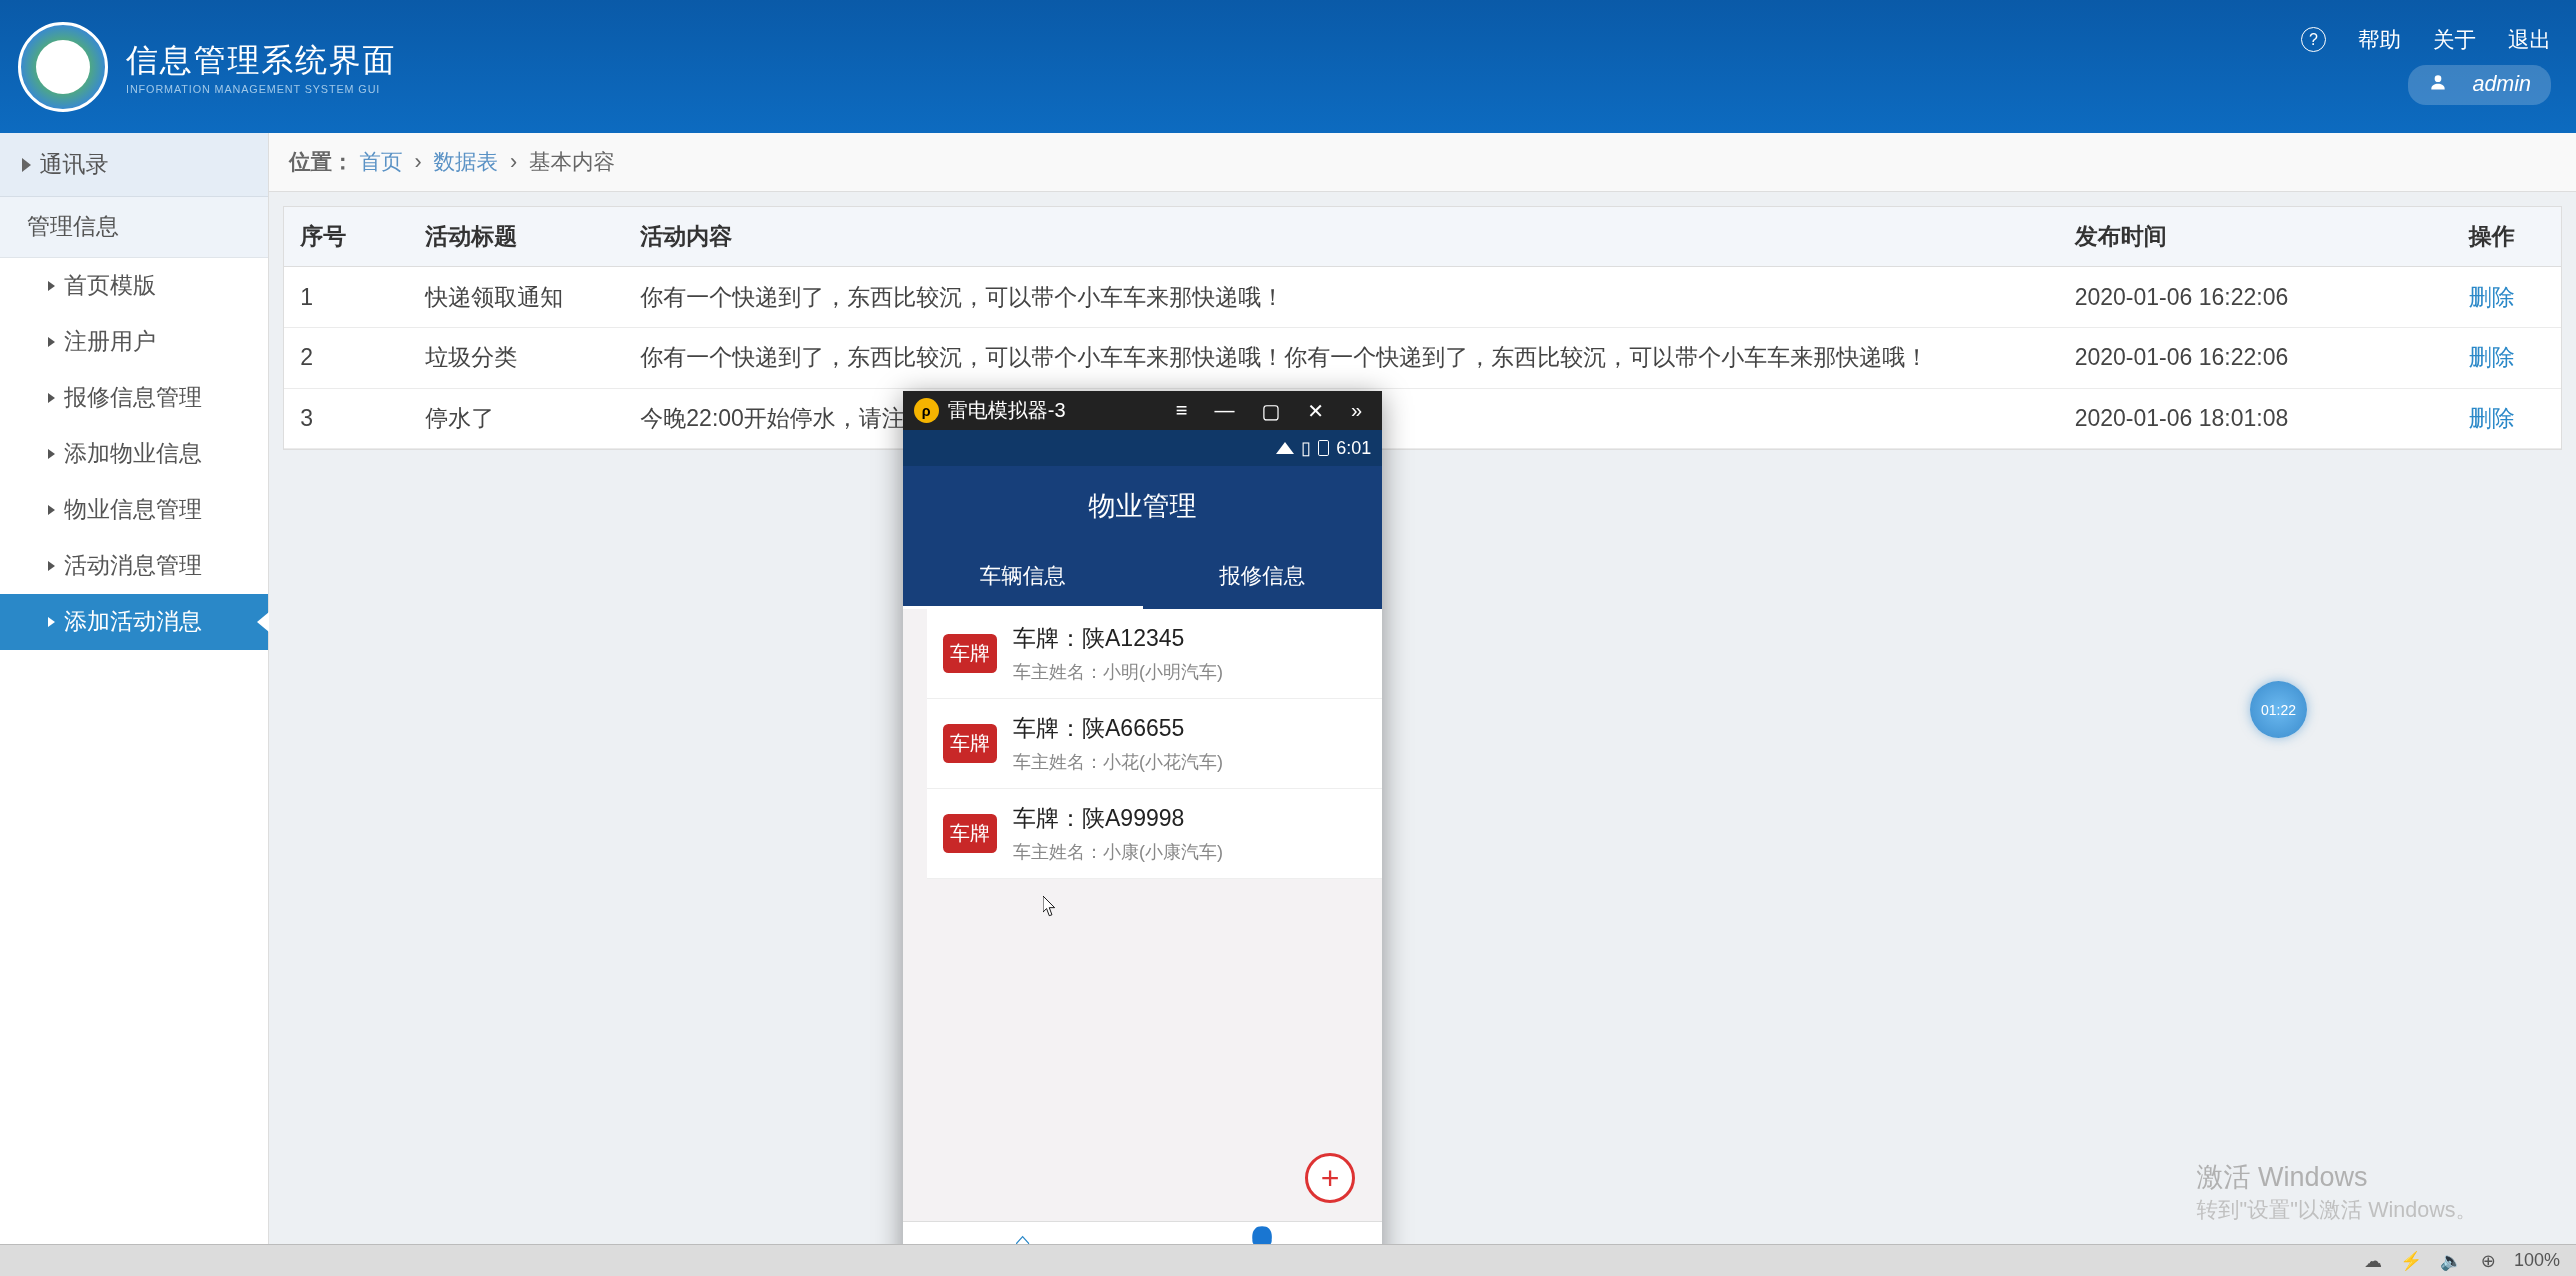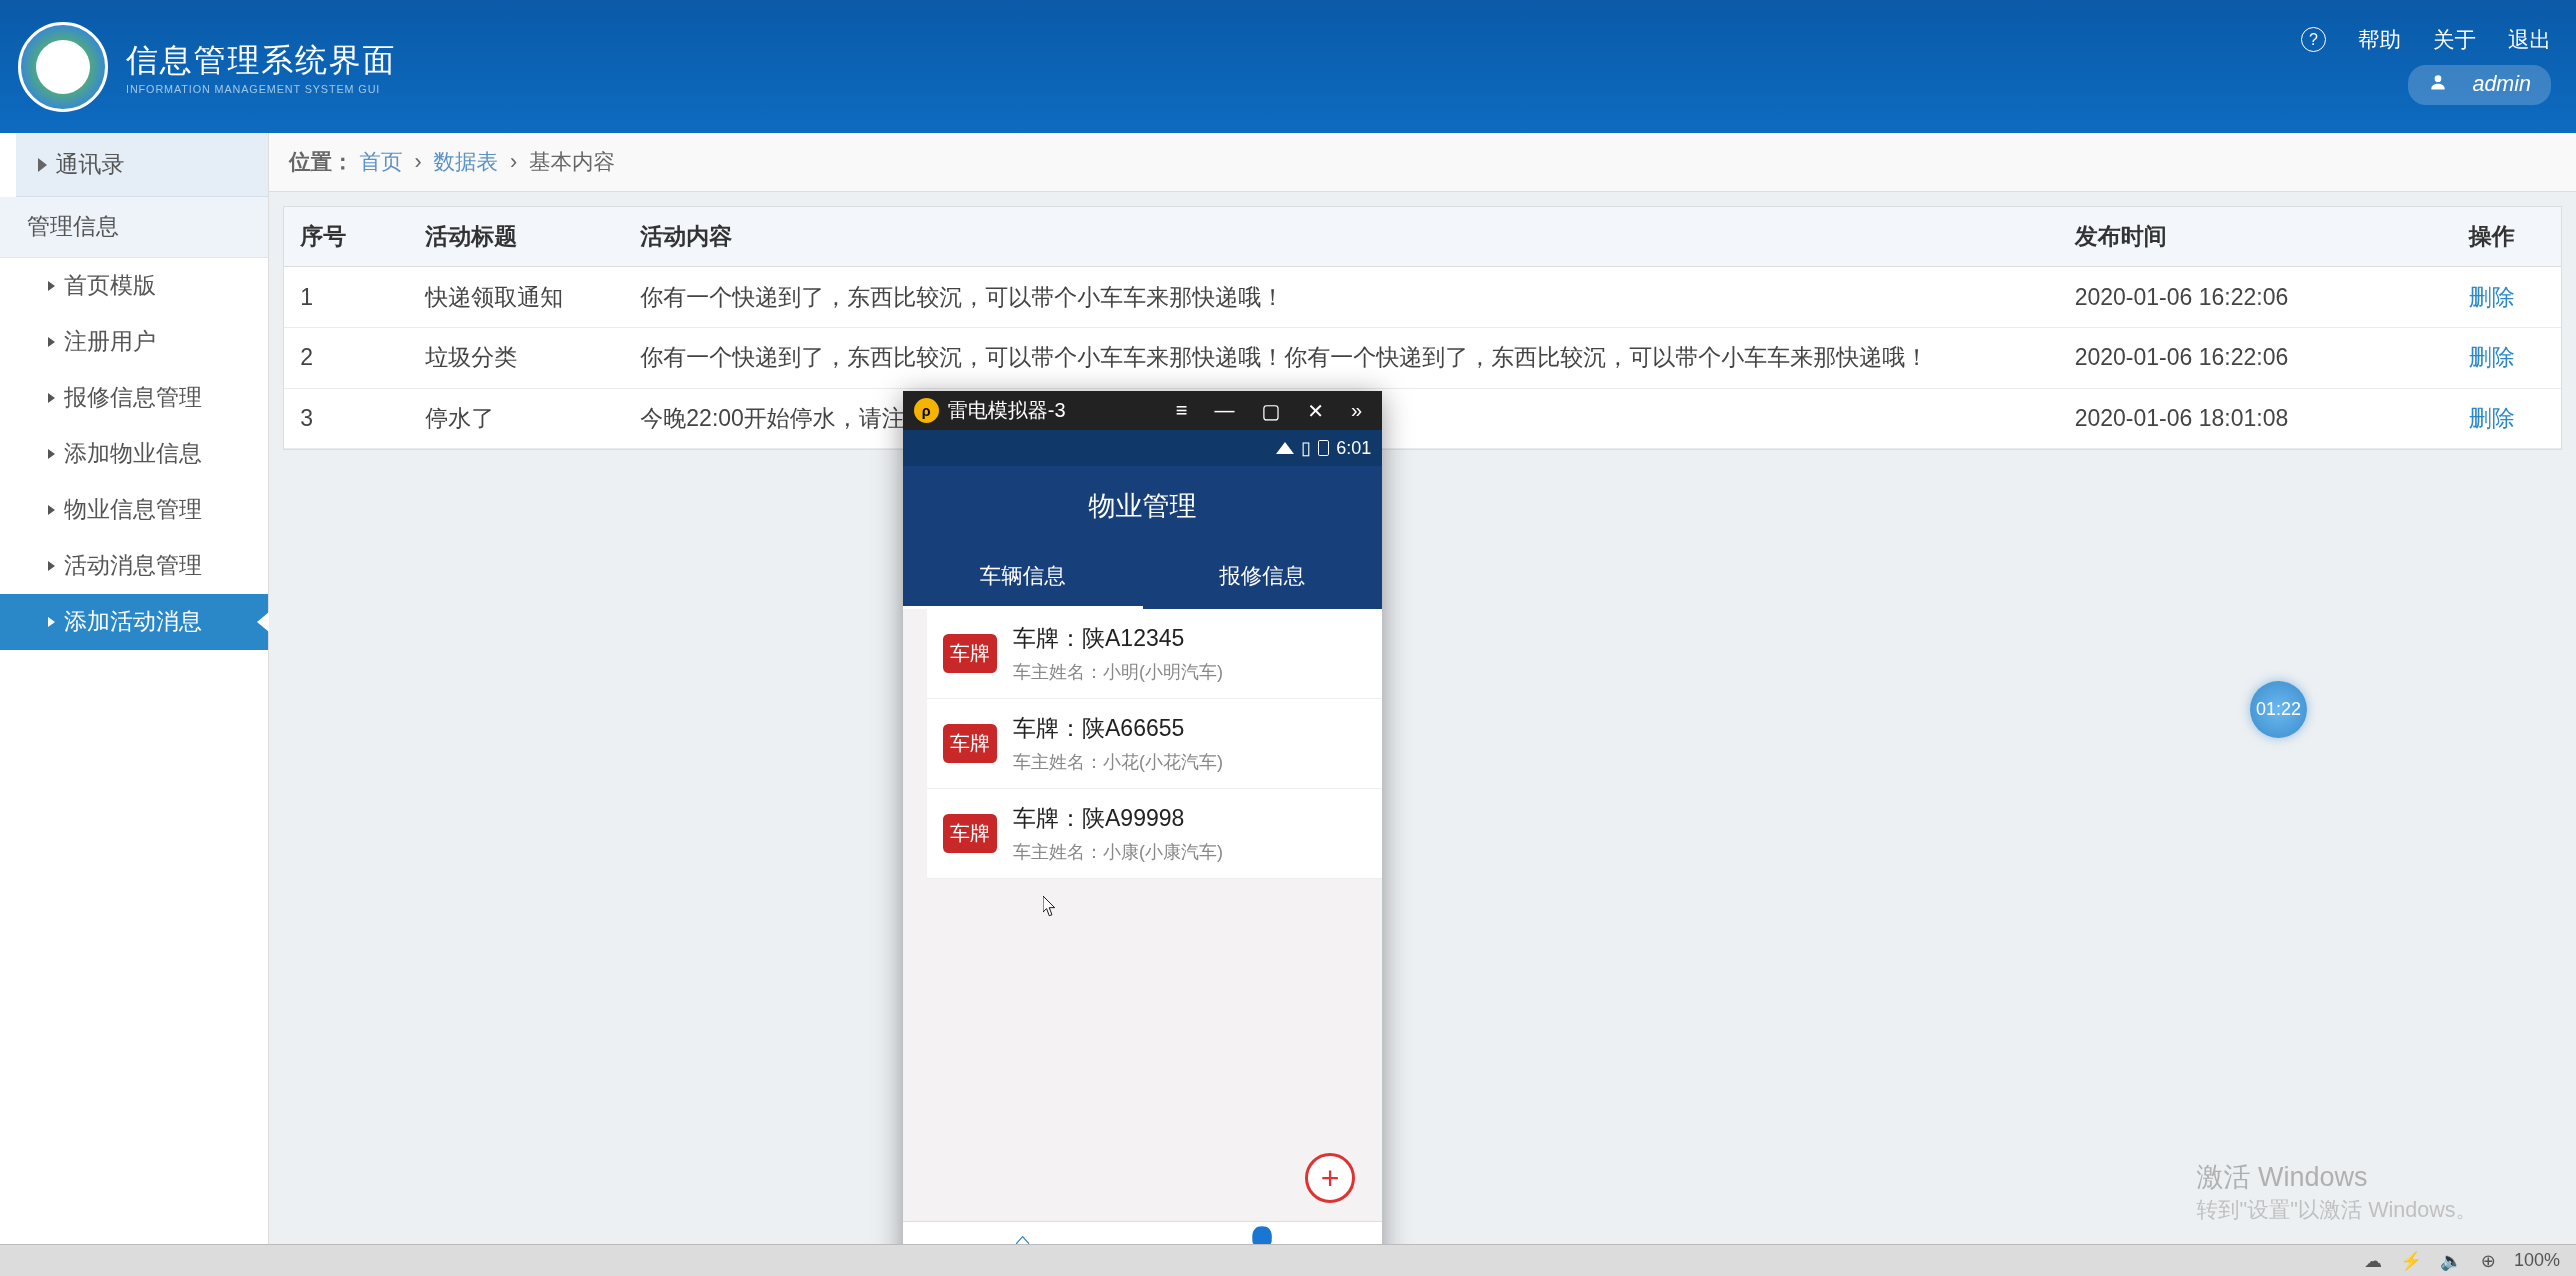--- a/index.html
+++ b/index.html
@@ -12,21 +12,21 @@
     .title-block { margin-left: 18px; color: #fff; }
     .title-main { font-size: 32px; font-weight: 500; letter-spacing: 1.8px; }
     .title-sub { font-size: 10.8px; color: #a0c8e8; letter-spacing: 0.9px; }
     .header-top { position: absolute; top: 25px; right: 25px; display: flex; gap: 16px; color: #fff; font-size: 21.5px; align-items: center; }
     .header-top a { color: #fff; text-decoration: none; cursor: pointer; margin-left: 16px; }
     .help-icon { width: 25px; height: 25px; border-radius: 50%; border: 1.8px solid #fff; display: inline-flex; align-items: center; justify-content: center; font-size: 16px; }
     .user-badge { position: absolute; bottom: 28px; right: 25px; background: rgba(255,255,255,0.2); border-radius: 18px; padding: 7.2px 20px; color: #fff; display: flex; align-items: center; gap: 24px; font-size: 21.5px; font-style: italic; }
     
     
     .sidebar { position: absolute; left: 0; top: 133px; width: 269px; height: calc(100% - 133px); background: #fff; border-right: 0.9px solid #ddd; }
-    .menu-header { background: #e5edf6; padding: 16px 21.5px; font-size: 23px; color: #555; display: flex; align-items: center; gap: 9px; border-bottom: 0.9px solid #d5dde6; margin-left: 16px; }
+    .menu-header { background: #e5edf6; padding: 16px 21.5px; font-size: 23px; color: #555; display: flex; align-items: center; gap: 9px; border-bottom: 0.9px solid #d5dde6; }
     .menu-caret { width: 0; height: 0; border-left: 9px solid #666; border-top: 7.2px solid transparent; border-bottom: 7.2px solid transparent; }
     .menu-group { background: #eef3f9; padding: 14.3px 27px; font-size: 23px; color: #555; border-bottom: 0.9px solid #e0e5ea; }
     .menu-item { padding: 12.5px 21.5px 12.5px 48px; font-size: 23px; color: #555; display: flex; align-items: center; gap: 9px; cursor: pointer; position: relative; }
     .menu-item .arrow { width: 0; height: 0; border-left: 7.2px solid #555; border-top: 5.4px solid transparent; border-bottom: 5.4px solid transparent; }
     .menu-item.active { background: #2a88c8; color: #fff; }
     .menu-item.active .arrow { border-left-color: #fff; }
     .menu-item.active::after { content: ''; position: absolute; right: -0.9px; top: 50%; transform: translateY(-50%); width: 0; height: 0; border-right: 12.5px solid #fff; border-top: 10.8px solid transparent; border-bottom: 10.8px solid transparent; }
     
     
     .main { position: absolute; left: 269px; top: 133px; right: 0; bottom: 0; background: #edf0f3; padding: 0; }
@@ -72,21 +72,21 @@
     .cursor { position: absolute; left: 1043px; top: 896px; width: 14.3px; height: 21.5px; z-index: 100; }
     
     
     .watermark { position: absolute; right: 99px; bottom: 52px; color: #b0b0b0; font-size: 27px; }
     .watermark .sub { font-size: 21.5px; color: #c0c0c0; }
     
     
     .taskbar { position: absolute; left: 0; right: 0; bottom: 0; height: 32px; background: #dcdcdc; display: flex; align-items: center; justify-content: flex-end; padding: 0 16px; gap: 18px; color: #555; font-size: 18px; border-top: 0.9px solid #bbb; }
     
     
-    .time-badge { position: absolute; left: 2250px; top: 681px; width: 57px; height: 57px; border-radius: 50%; background: radial-gradient(circle, #6bb9f0, #3a8bcc); color: #fff; display: flex; align-items: center; justify-content: center; font-size: 18px; box-shadow: 0 0 10.8px rgba(58,139,204,0.5); }
+    .time-badge { position: absolute; left: 2250px; top: 681px; width: 57px; height: 57px; border-radius: 50%; background: radial-gradient(circle, #6bb9f0, #3a8bcc); color: #fff; display: flex; align-items: center; justify-content: center; font-size: 14px; box-shadow: 0 0 10.8px rgba(58,139,204,0.5); }
   </style>
 </head>
 <body>
 
 <div class="header">
   <div class="logo-circle">
       <div class="logo-inner"></div>
     </div>
   <div class="title-block">
     <div class="title-main">信息管理系统界面</div>

